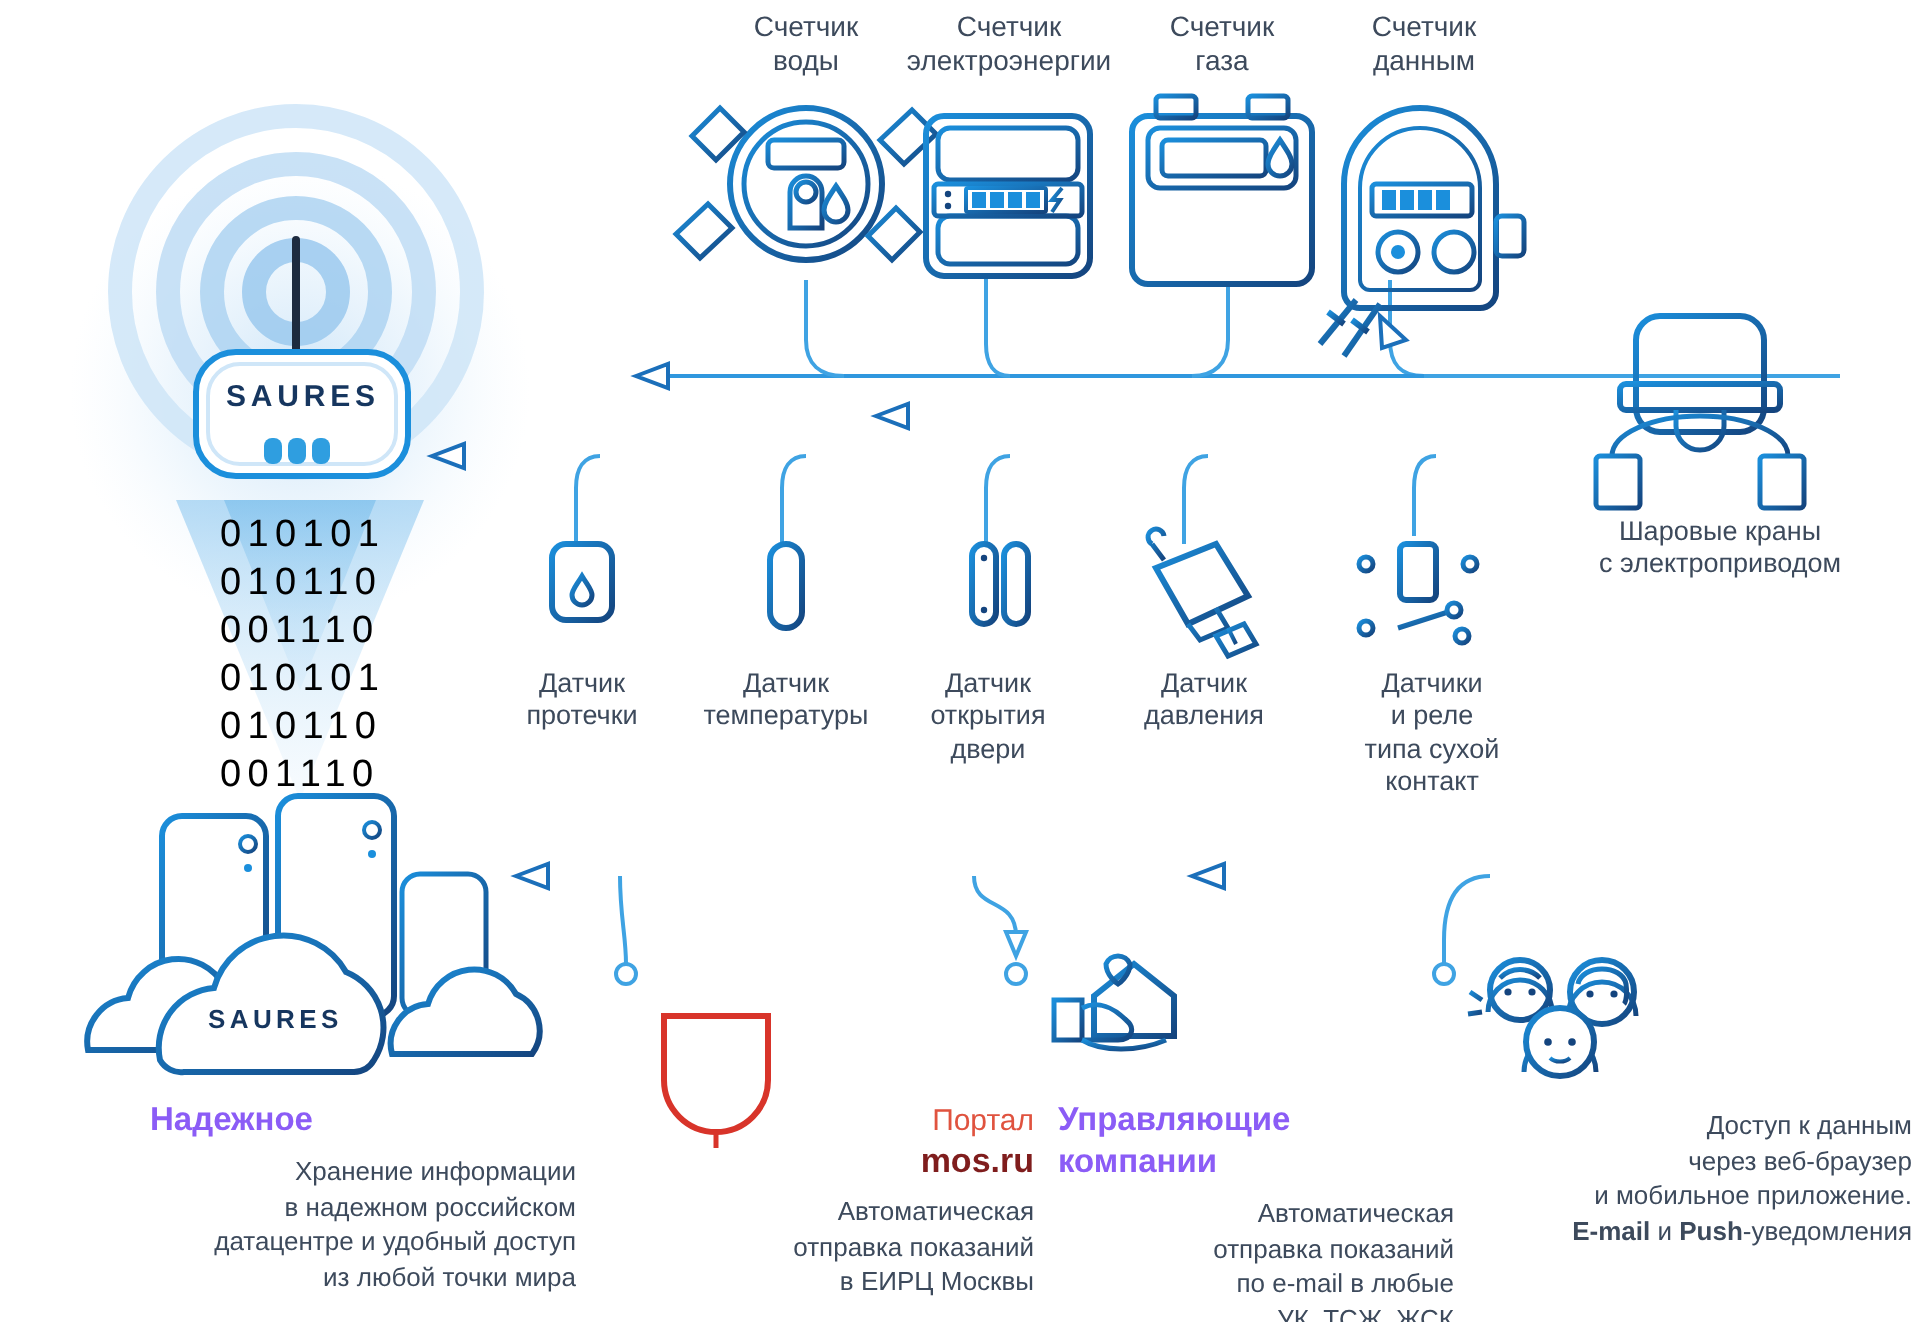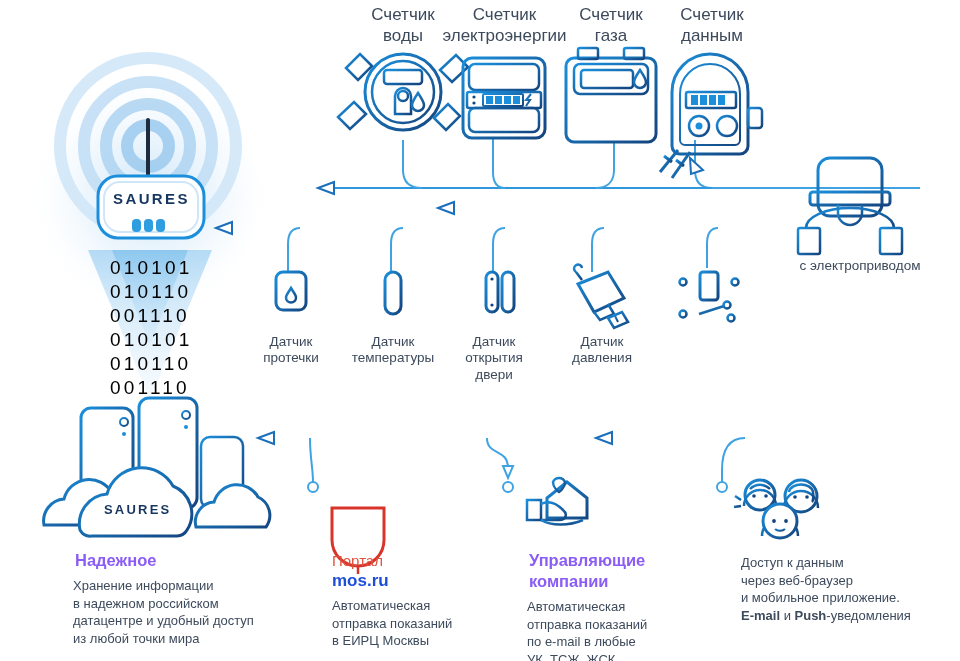--- a/index.html
+++ b/index.html
@@ -4,28 +4,28 @@
 <style>
   html,body{margin:0;padding:0;background:#ffffff;}
   body{
     width:960px;height:661px;position:relative;overflow:hidden;
     font-family:"Liberation Sans","DejaVu Sans",sans-serif;
     color:#3d4a5c;
   }
   #stage{position:absolute;left:0;top:0;width:960px;height:661px;}
   svg.layer{position:absolute;left:0;top:0;width:960px;height:661px;overflow:visible;}
   .lbl{position:absolute;text-align:center;line-height:1.22;color:#3d4a5c;}
-  .lbl-top{font-size:17px;}
+  .lbl-top{font-size:14px;}
   .lbl-sensor{font-size:13.5px;}
   .lbl-valve{font-size:13.5px;}
   .block{position:absolute;}
   .block h3{margin:2px;font-size:16.5px;font-weight:bold;line-height:1.28;color:#8b5cf6;}
-  .block p{margin:6px 0 0 0;font-size:13px;line-height:1.35;color:#3d4a5c;}
+  .block p{margin:6px 0 0 0;font-size:13px;line-height:1.35;color:#3d4a5c;text-align:right;}
   .block .portal-small{font-size:15px;color:#e0533f;margin:0;line-height:1.2;}
-  .block .portal-big{font-size:17px;font-weight:bold;color:#1d4ed8;margin:1px 0 0 0;line-height:1.2;}
+  .block .portal-big{font-size:17px;font-weight:bold;color:#7f1d1d;margin:1px 0 0 0;line-height:1.2;}
   b{font-weight:bold;}
   .bin{position:absolute;font-size:19px;letter-spacing:3.2px;color:#000000;font-family:"Liberation Sans",sans-serif;}
   .hublogo{position:absolute;font-size:15px;font-weight:bold;letter-spacing:2.4px;color:#16365f;font-family:"Liberation Sans",sans-serif;}
   .cloudlogo{position:absolute;font-size:13px;font-weight:bold;letter-spacing:2.2px;color:#16365f;}
 </style>
 </head>
 <body>
 
 <div id="stage">
 
@@ -371,22 +371,29 @@
   </div>
   <div class="lbl lbl-sensor" style="left:448px;top:334px;width:92px;">
     <div>Датчик</div>
     <div>открытия</div>
     <div>двери</div>
   </div>
   <div class="lbl lbl-sensor" style="left:552px;top:334px;width:100px;">
     <div>Датчик</div>
     <div>давления</div>
   </div>
+  <div class="lbl lbl-sensor" style="left:660px;top:334px;width:112px;">
+    <div>Датчики</div>
+    <div>и реле</div>
+    <div>типа сухой</div>
+    <div>контакт</div>
+  </div>
 
   <div class="lbl lbl-valve" style="left:770px;top:258px;width:180px;">
+    <div>Шаровые краны</div>
     <div>с электроприводом</div>
   </div>
 
   <div class="cloudlogo" style="left:104px;top:502px;">SAURES</div>
 
   <div class="block" style="left:73px;top:548px;width:215px;">
     <h3>
       <span>Надежное</span><br>
     </h3>
     <p>

